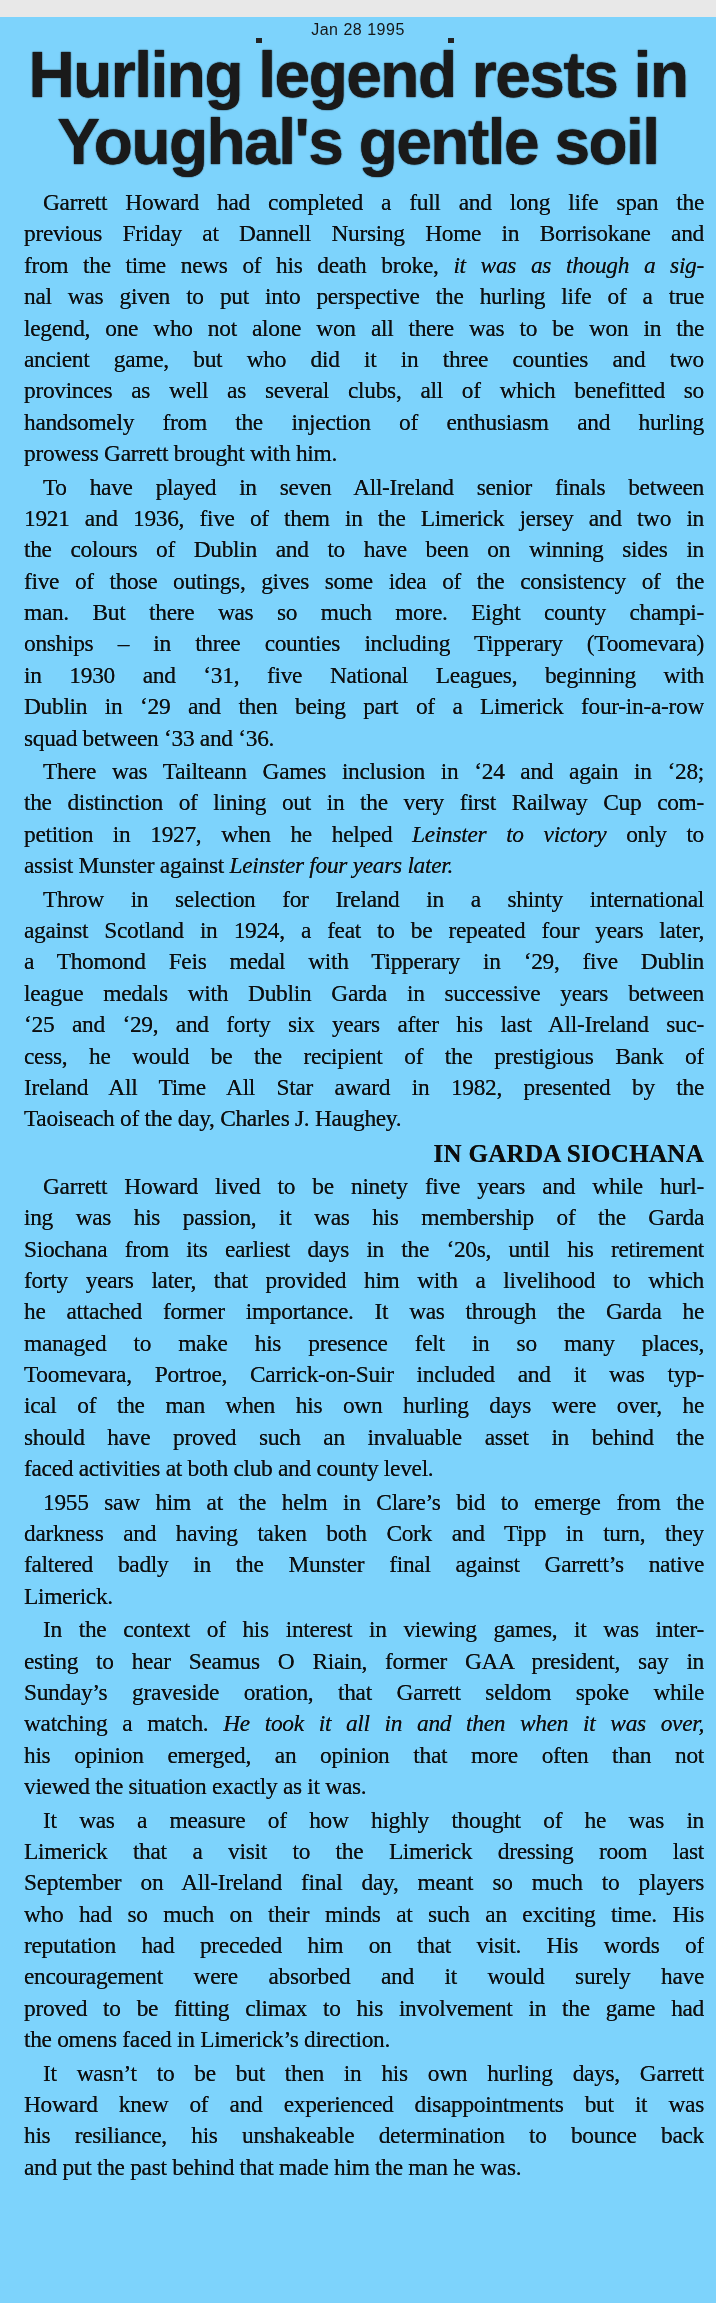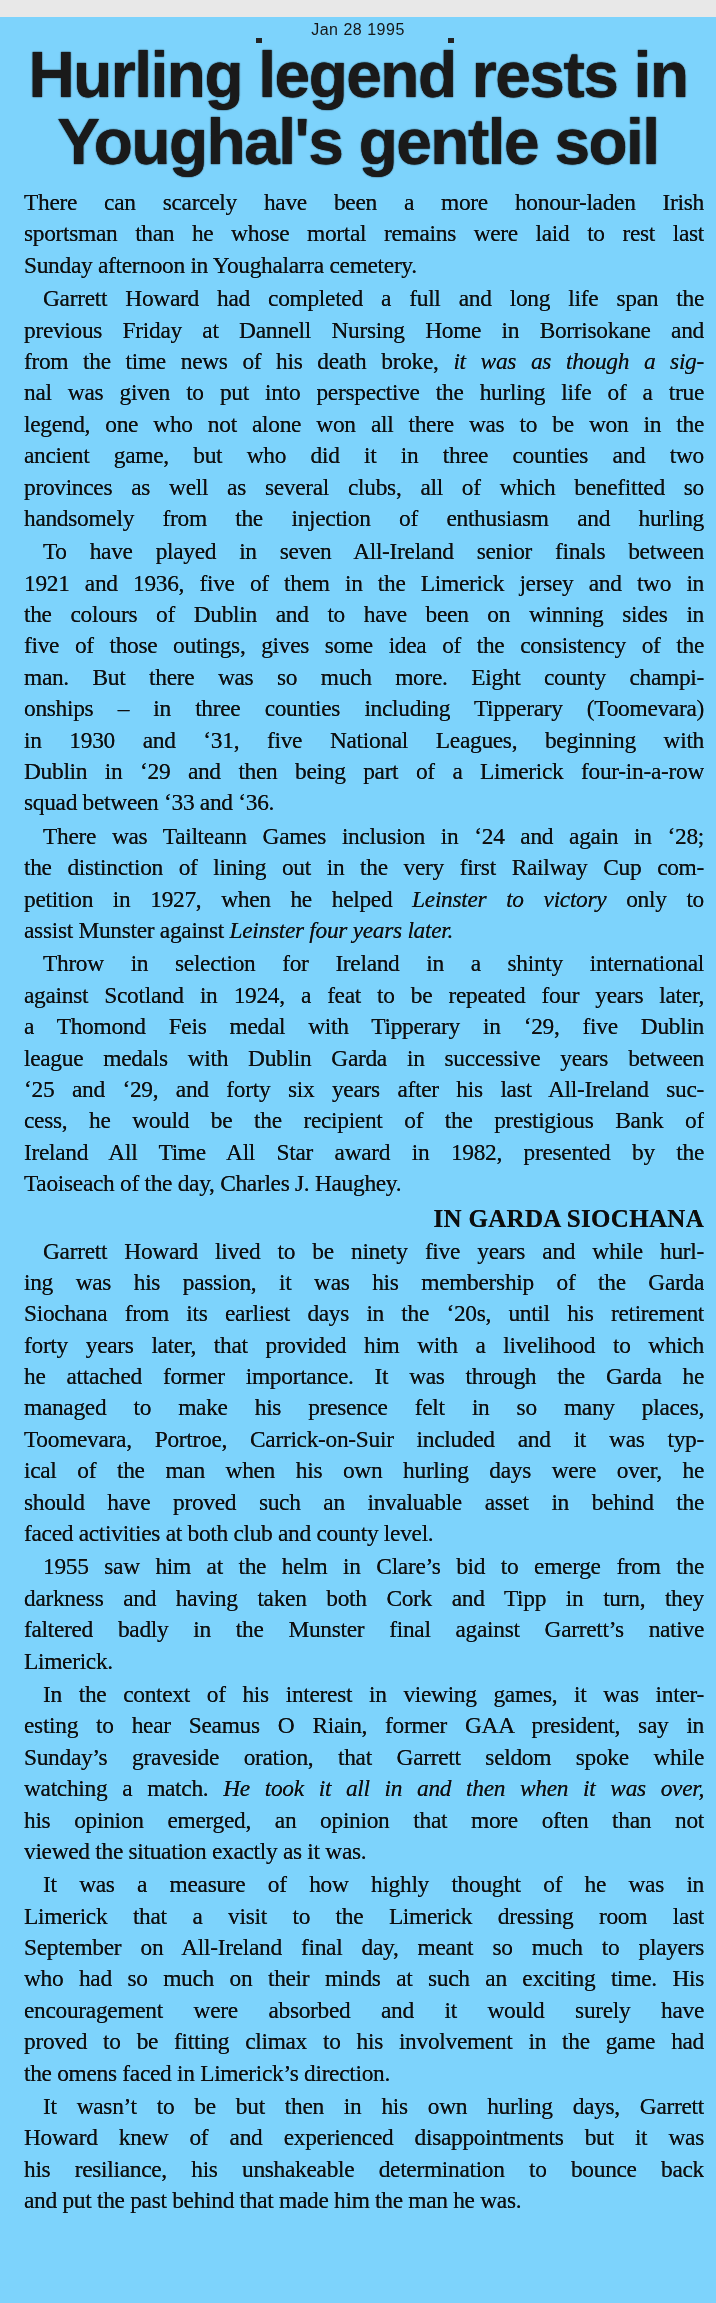--- a/index.html
+++ b/index.html
@@ -66,33 +66,29 @@
 <body>
 
 <div class="page">
   <div class="date">Jan 28 1995</div>
   <h1 class="headline">
     <span class="hl">Hurling legend rests in</span>
     <span class="hl">Youghal's gentle soil</span>
   </h1>
   <div class="artbody">
       <div class="para">
-        <div class="line"><span>There can scarcely have been a more honour-laden Irish</span></div>
-        <div class="line"><span>sportsman than he whose mortal remains were laid to rest last</span></div>
-        <div class="line plast"><span>Sunday afternoon in Youghalarra cemetery.</span></div>
-      </div>
-      <div class="para">
         <div class="line indent"><span>Garrett Howard had completed a full and long life span the</span></div>
         <div class="line"><span>previous Friday at Dannell Nursing Home in Borrisokane and</span></div>
         <div class="line"><span>from the time news of his death broke, </span><span class="it">it was as though a sig-</span></div>
         <div class="line"><span>nal was given to put into perspective the hurling life of a true</span></div>
         <div class="line"><span>legend, one who not alone won all there was to be won in the</span></div>
         <div class="line"><span>ancient game, but who did it in three counties and two</span></div>
         <div class="line"><span>provinces as well as several clubs, all of which benefitted so</span></div>
         <div class="line"><span>handsomely from the injection of enthusiasm and hurling</span></div>
+        <div class="line plast"><span>prowess Garrett brought with him.</span></div>
       </div>
       <div class="para">
         <div class="line indent"><span>To have played in seven All-Ireland senior finals between</span></div>
         <div class="line"><span>1921 and 1936, five of them in the Limerick jersey and two in</span></div>
         <div class="line"><span>the colours of Dublin and to have been on winning sides in</span></div>
         <div class="line"><span>five of those outings, gives some idea of the consistency of the</span></div>
         <div class="line"><span>man. But there was so much more. Eight county champi-</span></div>
         <div class="line"><span>onships – in three counties including Tipperary (Toomevara)</span></div>
         <div class="line"><span>in 1930 and ‘31, five National Leagues, beginning with</span></div>
         <div class="line"><span>Dublin in ‘29 and then being part of a Limerick four-in-a-row</span></div>
@@ -139,20 +135,21 @@
         <div class="line"><span>Sunday’s graveside oration, that Garrett seldom spoke while</span></div>
         <div class="line"><span>watching a match. </span><span class="it">He took it all in and then when it was over,</span></div>
         <div class="line"><span>his opinion emerged, an opinion that more often than not</span></div>
         <div class="line plast"><span>viewed the situation exactly as it was.</span></div>
       </div>
       <div class="para">
         <div class="line indent"><span>It was a measure of how highly thought of he was in</span></div>
         <div class="line"><span>Limerick that a visit to the Limerick dressing room last</span></div>
         <div class="line"><span>September on All-Ireland final day, meant so much to players</span></div>
         <div class="line"><span>who had so much on their minds at such an exciting time. His</span></div>
+        <div class="line"><span>reputation had preceded him on that visit. His words of</span></div>
         <div class="line"><span>encouragement were absorbed and it would surely have</span></div>
         <div class="line"><span>proved to be fitting climax to his involvement in the game had</span></div>
         <div class="line plast"><span>the omens faced in Limerick’s direction.</span></div>
       </div>
       <div class="para">
         <div class="line indent"><span>It wasn’t to be but then in his own hurling days, Garrett</span></div>
         <div class="line"><span>Howard knew of and experienced disappointments but it was</span></div>
         <div class="line"><span>his resiliance, his unshakeable determination to bounce back</span></div>
         <div class="line plast"><span>and put the past behind that made him the man he was.</span></div>
       </div>

